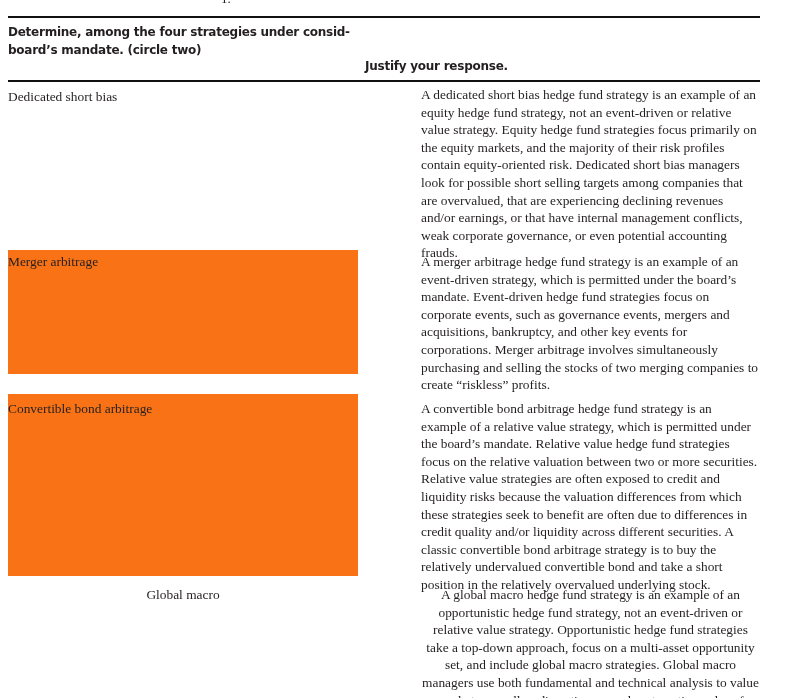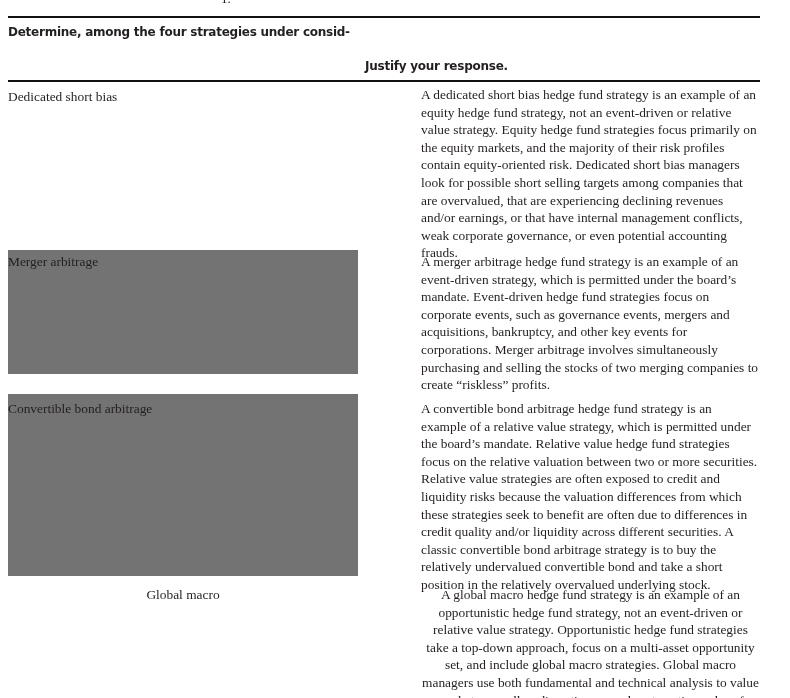--- a/index.html
+++ b/index.html
@@ -19,35 +19,36 @@
   }
   .thead .c1 { width: 357px; padding-top: 6px; padding-right: 10px; box-sizing: border-box; }
   .thead .c2 { flex: 1; display: flex; align-items: flex-end; padding-bottom: 5px; padding-left: 0px; text-align: right; }
   .row {
     display: flex;
     font-family: "Liberation Serif", "DejaVu Serif", serif; font-size: 13.4px; line-height: 17.6px; gap: 28px;
   }
   .row .c1 { width: 350px; padding: 6px 0 0 0; box-sizing: border-box; }
   .row .gap { width: 7px; }
   .row .c2 { flex: 1; padding: 6px 0 4px 0; }
-  .row.shaded .c1 { background: #737373; }
+  .row.shaded .c1 { background: #f97316; }
   .row.shaded.first .c1 { margin-top: 3px; padding-top: 3px; }
   .row.shaded.last .c1 { margin-bottom: 4px; }
   .row .c2 p { margin: 0; }
   .row.r1 .c2 { padding-top: 4px; }
 </style>
 </head>
 <body>
 
 <div class="page-fragment">1.</div>
 
 <div class="table">
   <div class="thead">
     <div class="c1">
       <div>Determine, among the four strategies under consid-</div>
+      <div>board’s mandate. (circle two)</div>
     </div>
     <div class="c2">
       <span>Justify your response.</span>
     </div>
   </div>
 
   <div class="row r1" style="height:165px;">
     <div class="c1">Dedicated short bias</div>
     <div class="gap"></div>
     <div class="c2">

